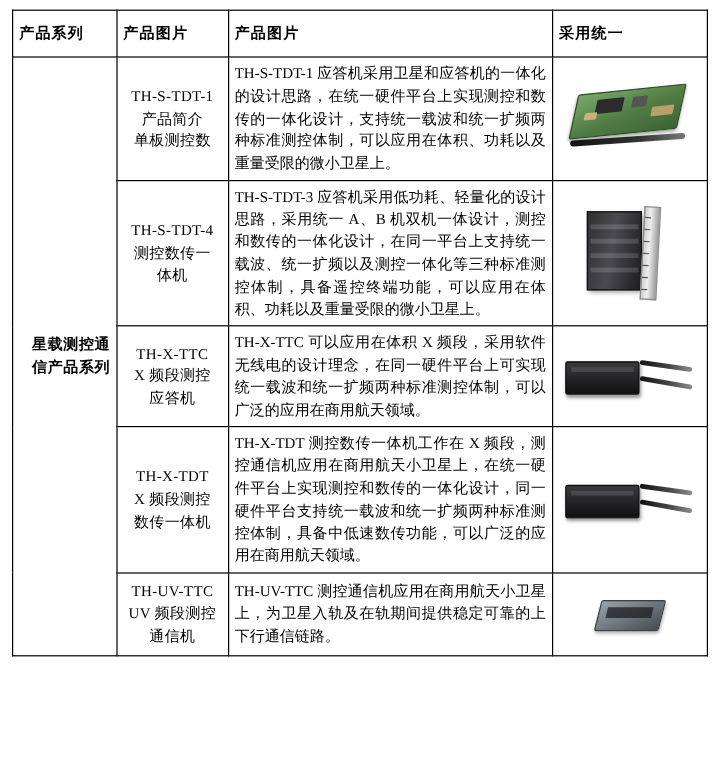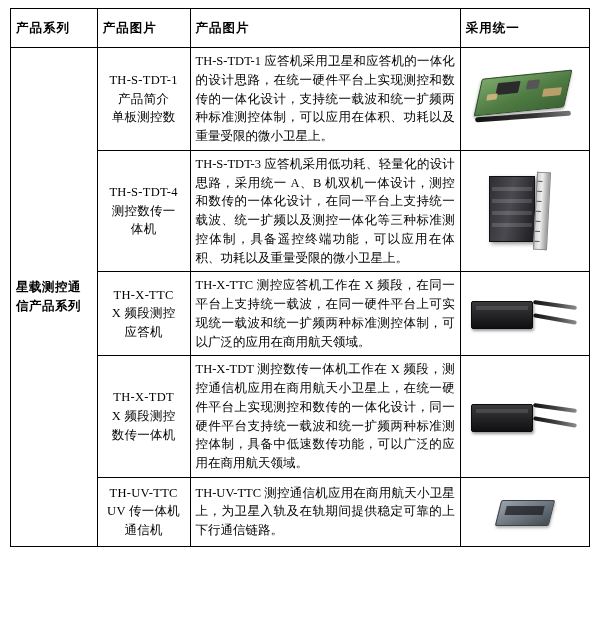--- a/index.html
+++ b/index.html
@@ -42,21 +42,21 @@
     height: 30px;
     padding: 5px 4px;
     letter-spacing: 1px;
   }
   .col-series { width: 86px; }
   .col-name   { width: 92px; }
   .col-desc   { width: 268px; }
   .col-image  { width: 128px; }
 
   td.series-cell {
-    text-align: left;
+    text-align: right;
     font-weight: bold;
     font-size: 13px;
     line-height: 1.7;
     letter-spacing: 0.5px;
   }
   td.name-cell {
     text-align: center;
     font-size: 12.5px;
     line-height: 1.65;
     letter-spacing: 0.3px;
@@ -250,21 +250,21 @@
           </div>
         </td>
       </tr>
 
       <tr>
         <td class="name-cell">
           <div>TH-X-TTC</div>
           <div>X 频段测控</div>
           <div>应答机</div>
         </td>
-        <td class="desc-cell">TH-X-TTC 测控应答机工作在 X 频段，在同一平台上支持统一载波，在同一硬件平台上可实现统一载波和统一扩频两种标准测控体制，可以广泛的应用在商用航天领域。</td>
+        <td class="desc-cell">TH-X-TTC 可以应用在体积 X 频段，采用软件无线电的设计理念，在同一硬件平台上可实现统一载波和统一扩频两种标准测控体制，可以广泛的应用在商用航天领域。</td>
         <td class="image-cell">
           <div class="img-wrap">
             <div class="photo photo-flat">
               <div class="case"></div>
               <div class="pen p1"></div>
               <div class="pen p2"></div>
             </div>
           </div>
         </td>
       </tr>
@@ -283,21 +283,21 @@
               <div class="pen p1"></div>
               <div class="pen p2"></div>
             </div>
           </div>
         </td>
       </tr>
 
       <tr>
         <td class="name-cell">
           <div>TH-UV-TTC</div>
-          <div>UV 传一体机</div>
+          <div>UV 频段测控</div>
           <div>通信机</div>
         </td>
         <td class="desc-cell">TH-UV-TTC 测控通信机应用在商用航天小卫星上，为卫星入轨及在轨期间提供稳定可靠的上下行通信链路。</td>
         <td class="image-cell">
           <div class="img-wrap">
             <div class="photo photo-small">
               <div class="mod"></div>
             </div>
           </div>
         </td>

